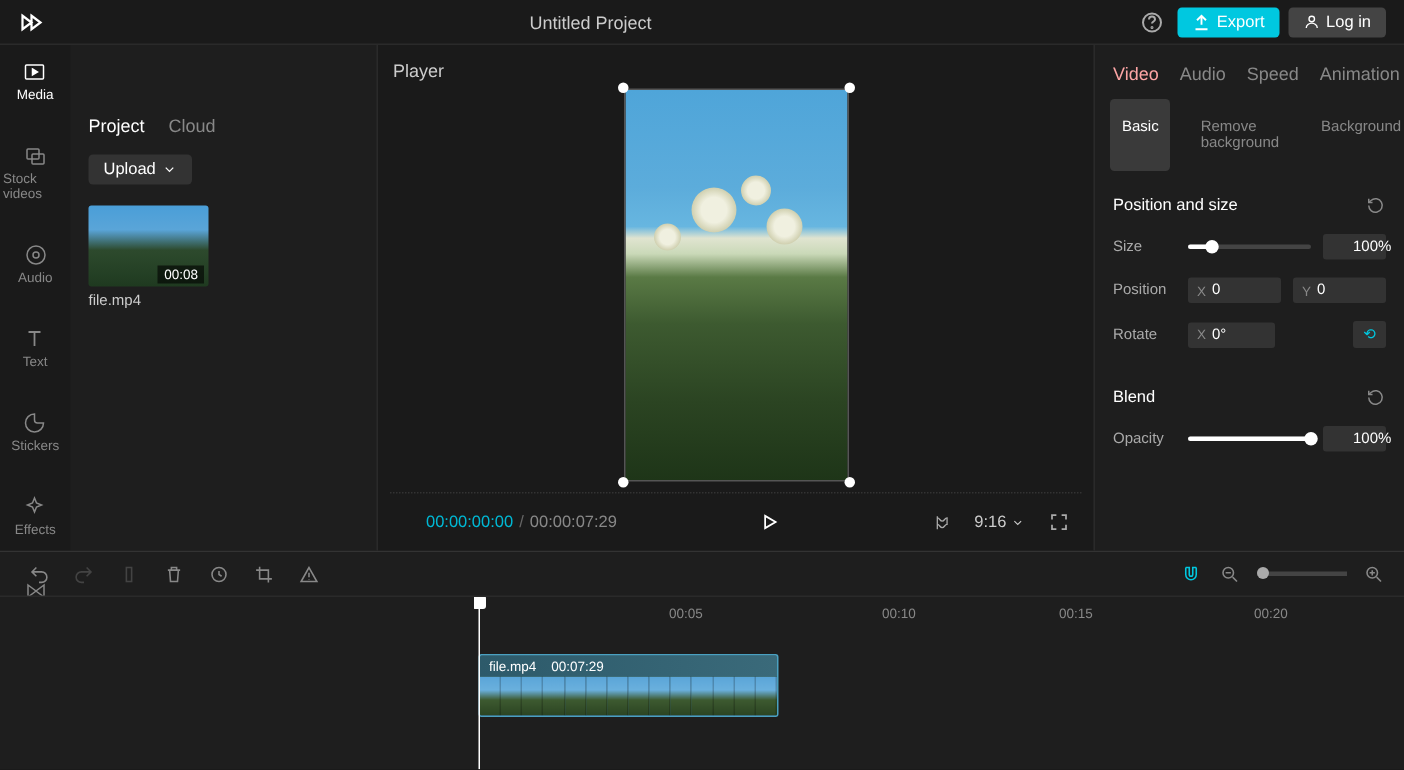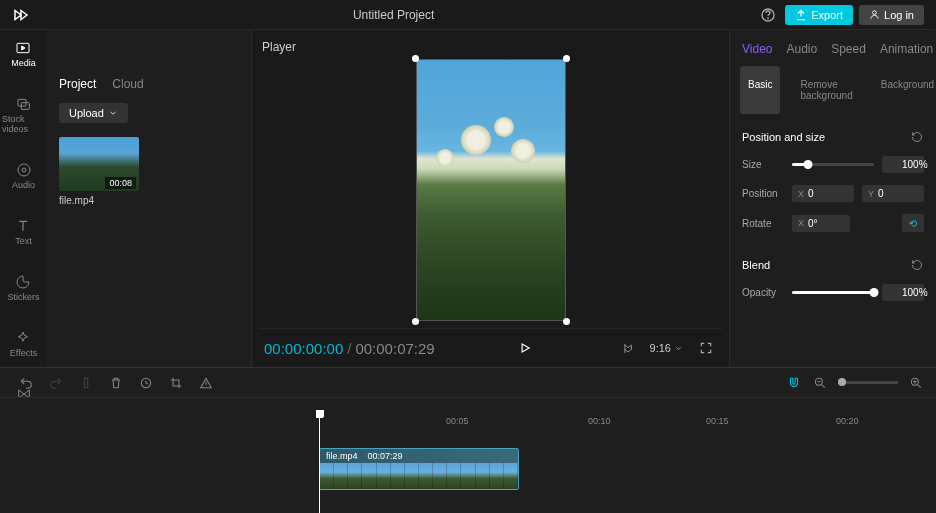--- a/index.html
+++ b/index.html
@@ -36,31 +36,31 @@
 .player-label { font-size: 12px; color: #ccc; margin-bottom: 4px; padding-left: 2px; }
 .player-area { flex: 1; display: flex; align-items: center; justify-content: center; position: relative; }
 .canvas-wrap { position: relative; width: 150px; height: 262px; }
 .canvas { width: 100%; height: 100%; background: linear-gradient(180deg,#4fa5d9 0%,#5cacdb 25%,#67b6e0 35%,#e0e4d0 38%,#cad9b8 42%,#5a7a45 48%,#3d5a30 60%,#2b4422 80%,#1e3518 100%); border: 1px solid #555; }
 .flower { position: absolute; width: 30px; height: 30px; background: radial-gradient(circle,#f0f0e0 40%,#d0d0b0 70%,transparent 80%); border-radius: 50%; }
 .handle { position: absolute; width: 7px; height: 7px; background: #fff; border-radius: 50%; }
 .h-tl { top: -4px; left: -4px; } .h-tr { top: -4px; right: -4px; }
 .h-bl { bottom: -4px; left: -4px; } .h-br { bottom: -4px; right: -4px; }
 
 .player-controls { display: flex; align-items: center; justify-content: space-between; padding: 8px 4px; border-top: 1px dotted #333; margin-top: 6px; }
-.time-display { font-size: 15px; }
+.time-display { font-size: 11px; margin-left: 20px; }
 .time-current { color: #00b8d4; }
 .time-sep { color: #666; margin: 0 4px; }
 .time-total { color: #888; }
 .pc-center { display: flex; align-items: center; }
 .pc-right { display: flex; align-items: center; gap: 12px; font-size: 11px; color: #ccc; }
 
 .right-panel { width: 207px; background: #1e1e1e; border-left: 1px solid #2a2a2a; padding: 0; }
 .rp-tabs { display: flex; gap: 14px; padding: 12px 12px 8px; font-size: 12px; }
 .rp-tab { color: #888; cursor: pointer; }
-.rp-tab.active { color: #8b5cf6; }
+.rp-tab.active { color: #fca5a5; }
 .rp-subtabs { display: flex; padding: 2px 10px 10px; gap: 12px; font-size: 10px; }
 .rp-subtab { color: #888; cursor: pointer; padding: 13px 8px; }
 .rp-subtab.active { background: #3a3a3a; color: #fff; border-radius: 3px; }
 .rp-section-header { display: flex; justify-content: space-between; align-items: center; padding: 6px 12px; font-size: 11px; font-weight: 500; }
 .rp-row { display: flex; align-items: center; padding: 6px 12px; gap: 8px; }
 .rp-label { width: 42px; font-size: 10px; color: #aaa; }
 .slider { flex: 1; height: 3px; background: #444; position: relative; border-radius: 2px; }
 .slider-fill { position: absolute; height: 100%; background: #fff; border-radius: 2px; }
 .slider-knob { position: absolute; top: -3px; width: 9px; height: 9px; background: #fff; border-radius: 50%; transform: translateX(-50%); }
 .val-box { width: 42px; background: #333; padding: 3px 20px; font-size: 10px; text-align: center; border-radius: 2px; }
@@ -71,21 +71,21 @@
 .timeline-section { height: 146px; background: #1e1e1e; border-top: 1px solid #333; display: flex; flex-direction: column; }
 .timeline-toolbar { display: flex; align-items: center; justify-content: space-between; padding: 5px 12px; height: 30px; border-bottom: 1px solid #2a2a2a; }
 .tl-left { display: flex; gap: 14px; margin-left: 6px; }
 .tl-right { display: flex; gap: 10px; align-items: center; }
 .tl-icon { color: #888; cursor: pointer; width: 16px; height: 16px; display: flex; align-items: center; justify-content: center; }
 .zoom-slider { width: 60px; height: 3px; background: #444; position: relative; }
 .zoom-knob { position: absolute; left: 0; top: -3px; width: 8px; height: 8px; background: #aaa; border-radius: 50%; }
 
 .timeline-area { flex: 1; display: flex; }
 .tl-gutter { width: 60px; background: #1e1e1e; }
-.tl-tracks-wrap { flex: 1; position: relative; overflow: hidden; margin-left: 256px; margin-top: 12px;}
+.tl-tracks-wrap { flex: 1; position: relative; overflow: hidden; margin-left: 256px;}
 .tl-ruler { height: 22px; display: flex; position: relative; font-size: 9px; color: #888; }
 .tl-tick { position: absolute; top: 6px; }
 .playhead { position: absolute; top: 0; bottom: 0; width: 1px; background: #fff; left: 3px; z-index: 10; }
 .playhead::before { content: ''; position: absolute; top: -1px; left: -4px; width: 9px; height: 9px; background: #fff; border-radius: 2px; }
 
 .tl-track { height: 42px; display: flex; align-items: center; position: relative; margin-top: 16px; }
 .clip { position: absolute; left: 3px; width: 200px; height: 42px; background: linear-gradient(90deg, #2d5a6a, #3a6a7a); border: 1px solid #4aa0c0; border-radius: 2px; overflow: hidden; }
 .clip-label { position: absolute; top: 2px; left: 6px; font-size: 9px; color: #fff; z-index: 2; display: flex; gap: 10px; }
 .clip-strip { position: absolute; top: 14px; left: 0; right: 0; bottom: 0; display: flex; }
 .clip-frame { flex: 1; background: linear-gradient(180deg,#5aa5d8 0%,#6ab0dd 35%,#3d5a30 60%,#2b4422 100%); border-right: 1px solid rgba(0,0,0,0.2); }

